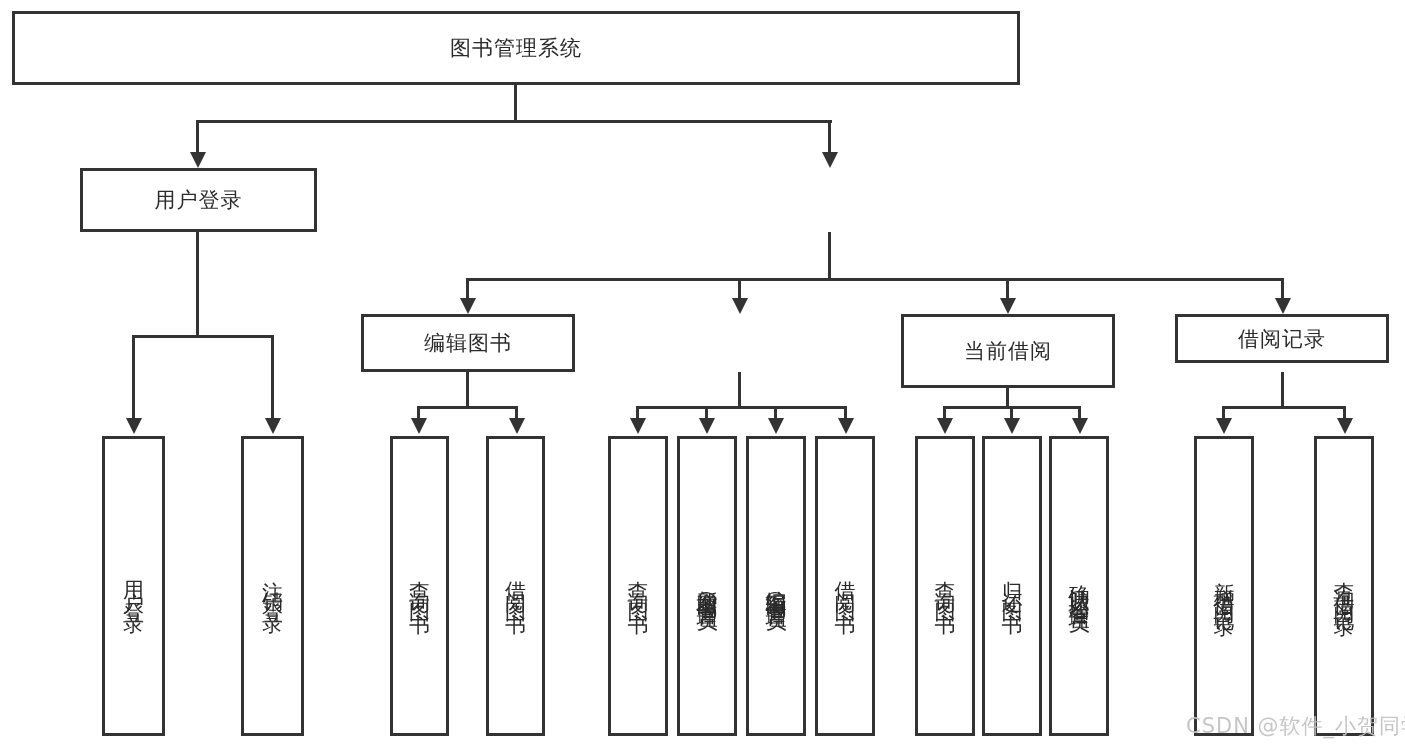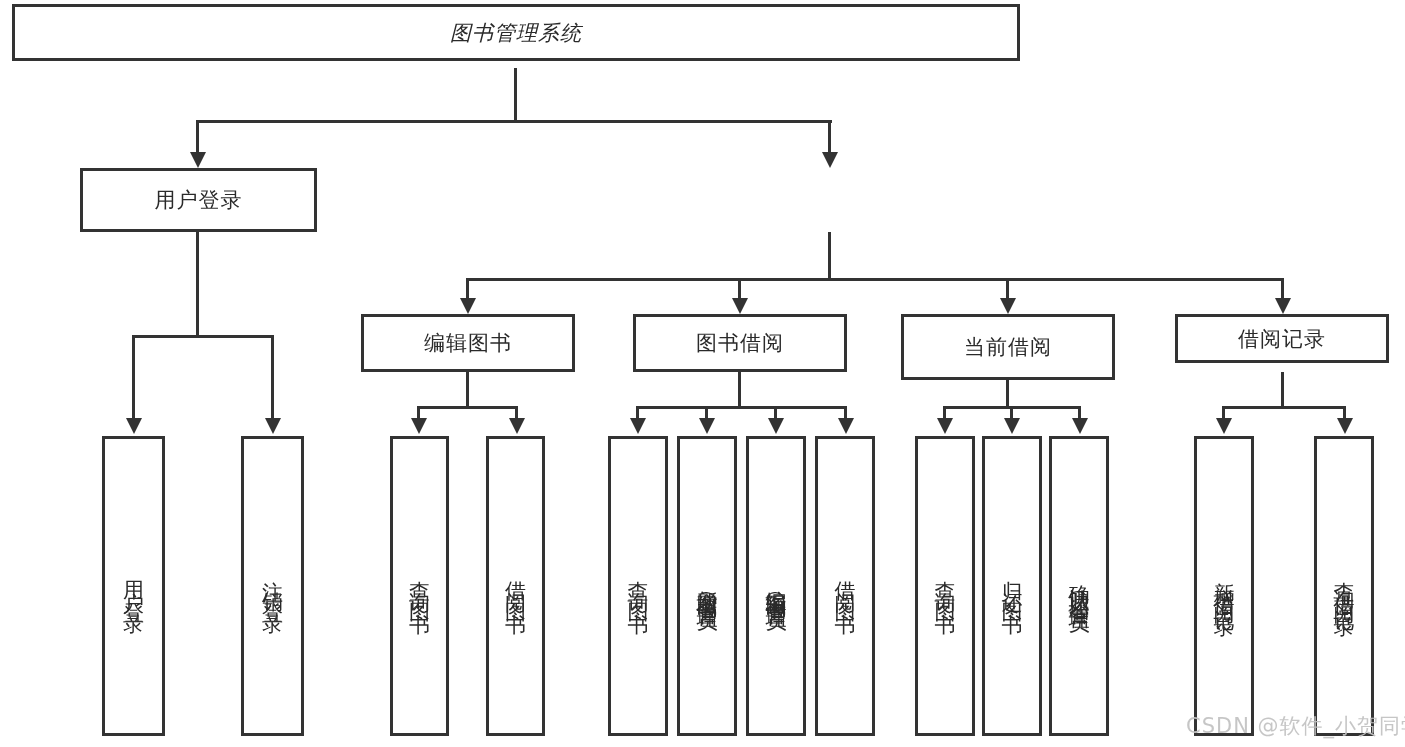--- a/index.html
+++ b/index.html
@@ -53,21 +53,21 @@
     letter-spacing: 1px;
     z-index: 5;
     white-space: nowrap;
   }
 </style>
 </head>
 <body>
 
 <div id="canvas">
 
-  <div class="box" style="left:12px; top:4px; width:1008px; height:57px;font-style:italic;">
+  <div class="box" style="left:12px; top:11px; width:1008px; height:74px;">
     <span>图书管理系统</span>
   </div>
 
   <div class="vline" style="left:514px; top:68px; height:52px;"></div>
   <div class="hline" style="left:196px; top:120px; width:636px;"></div>
   <div class="vline" style="left:196px; top:120px; height:34px;"></div>
   <div class="arrow" style="left:190px; top:152px;"></div>
   <div class="vline" style="left:828px; top:120px; height:34px;"></div>
   <div class="arrow" style="left:822px; top:152px;"></div>
 
@@ -89,24 +89,21 @@
   <div class="vline" style="left:738px; top:278px; height:22px;"></div>
   <div class="arrow" style="left:732px; top:298px;"></div>
   <div class="vline" style="left:1006px; top:278px; height:22px;"></div>
   <div class="arrow" style="left:1000px; top:298px;"></div>
   <div class="vline" style="left:1281px; top:278px; height:22px;"></div>
   <div class="arrow" style="left:1275px; top:298px;"></div>
 
   <div class="box" style="left:361px; top:314px; width:214px; height:58px;">
     <span>编辑图书</span>
   </div>
-  <div class="box" style="left:633px; top:314px; width:214px; height:58px;">
-    <span>图书借阅</span>
-  </div>
-  <div class="box" style="left:901px; top:314px; width:214px; height:66px;">
+  <div class="box" style="left:901px; top:314px; width:214px; height:74px;">
     <span>当前借阅</span>
   </div>
   <div class="box" style="left:1175px; top:314px; width:214px; height:49px;">
     <span>借阅记录</span>
   </div>
 
   <div class="vline" style="left:466px; top:372px; height:34px;"></div>
   <div class="hline" style="left:417px; top:406px; width:101px;"></div>
   <div class="vline" style="left:417px; top:406px; height:14px;"></div>
   <div class="arrow" style="left:411px; top:418px;"></div>

